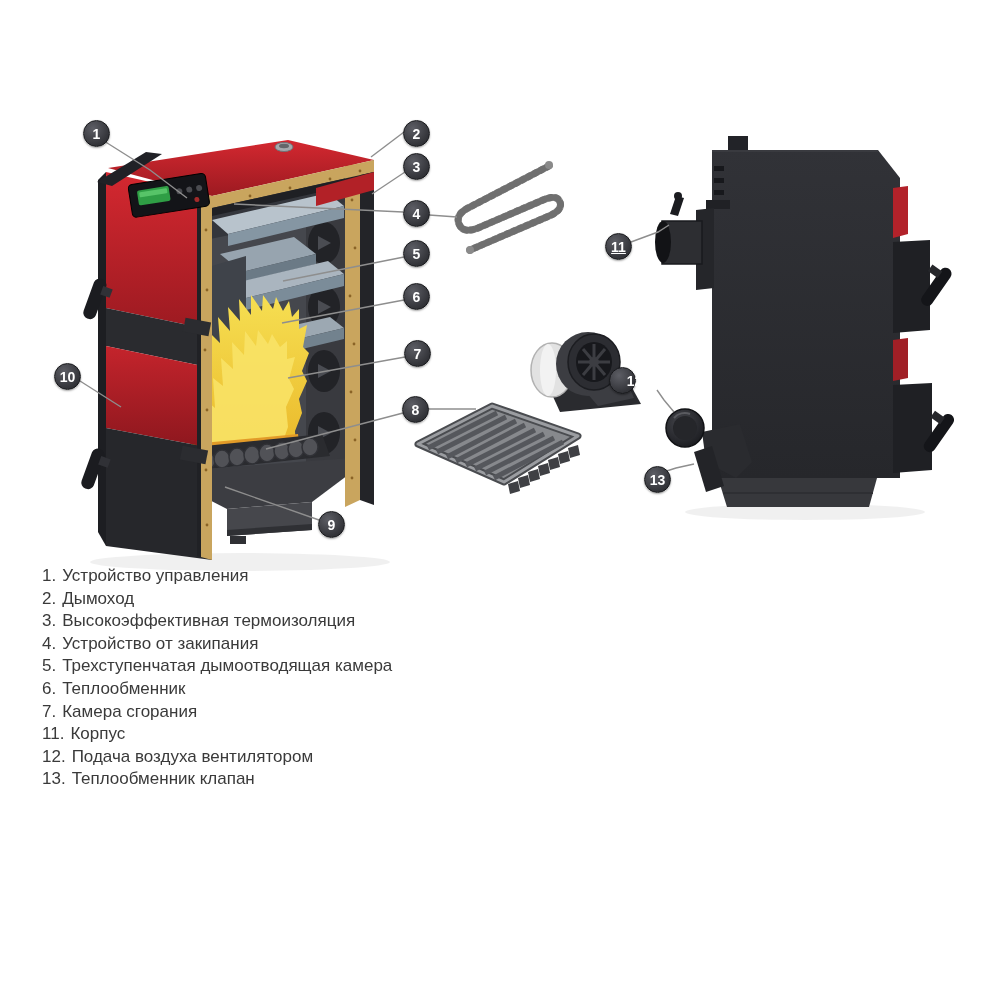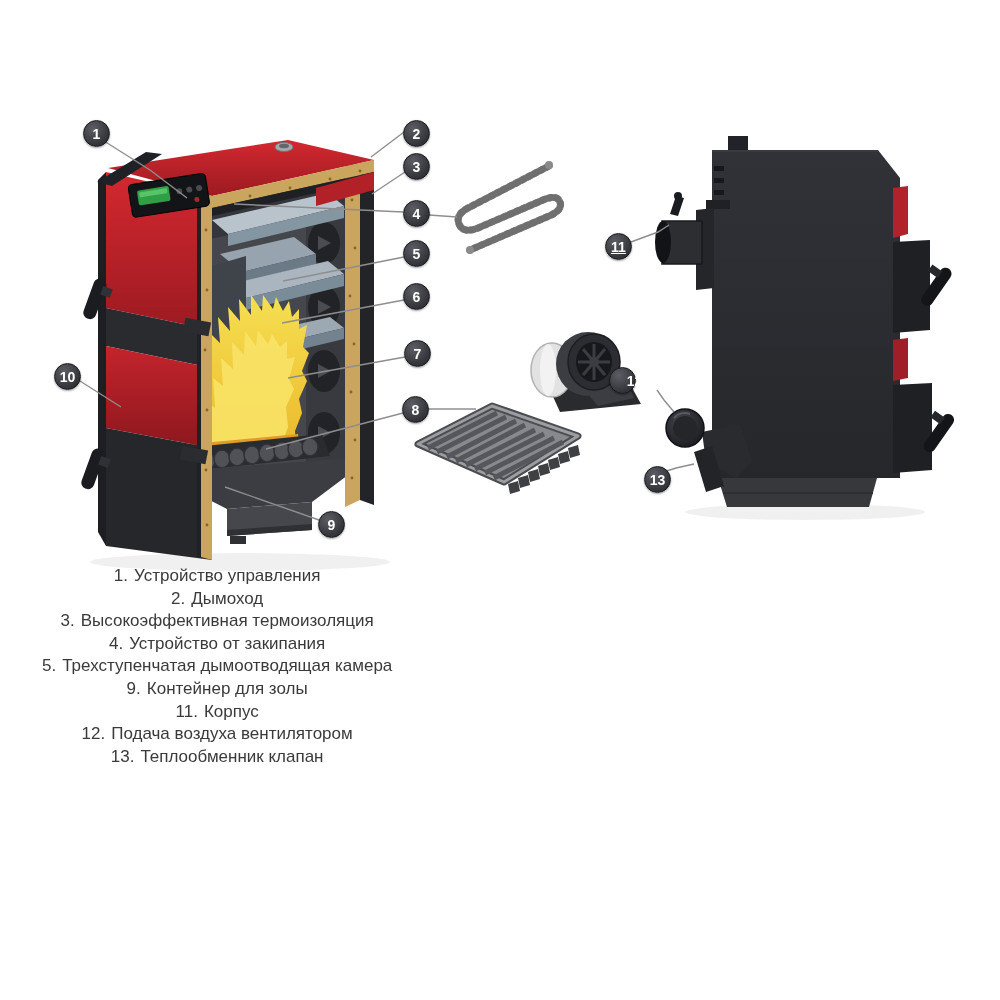--- a/index.html
+++ b/index.html
@@ -20,21 +20,21 @@
     display:flex;align-items:center;justify-content:center;
     box-sizing:border-box;
     box-shadow:0 1px 2px rgba(0,0,0,0.35);
     user-select:none;
   }
   #legend{
     position:absolute;left:42px;top:565px;
     color:var(--legend-text,#3a3a3a);
     font-size:17px;
   }
-  .legend-item{line-height:22.6px;white-space:nowrap;text-align:center;}
+  .legend-item{line-height:22.6px;white-space:nowrap;}
   .legend-item .num{display:inline-block;margin-right:6px;}
 </style>
 </head>
 <body>
 
 <div id="stage">
 
 <svg width="1000" height="1000" viewBox="0 0 1000 1000">
   <defs>
     <linearGradient id="redTop" x1="0" y1="0" x2="0" y2="1">
@@ -310,19 +310,20 @@
 <div class="callout" style="left:605px;top:233px;text-decoration:underline;">11</div>
 <div class="callout" style="left:609px;top:367px;padding-left:24px;">12</div>
 <div class="callout" style="left:622px;top:466px;margin-left:22px;">13</div>
 
 <div id="legend">
   <div class="legend-item"><span class="num">1.</span><span class="label">Устройство управления</span></div>
   <div class="legend-item"><span class="num">2.</span><span class="label">Дымоход</span></div>
   <div class="legend-item"><span class="num">3.</span><span class="label">Высокоэффективная термоизоляция</span></div>
   <div class="legend-item"><span class="num">4.</span><span class="label">Устройство от закипания</span></div>
   <div class="legend-item"><span class="num">5.</span><span class="label">Трехступенчатая дымоотводящая камера</span></div>
-  <div class="legend-item"><span class="num">9.</span><span class="label">Контейнер для золы</span></div>
+  <div class="legend-item"><span class="num">6.</span><span class="label">Теплообменник</span></div>
+  <div class="legend-item"><span class="num">7.</span><span class="label">Камера сгорания</span></div>
   <div class="legend-item"><span class="num">11.</span><span class="label">Корпус</span></div>
   <div class="legend-item"><span class="num">12.</span><span class="label">Подача воздуха вентилятором</span></div>
   <div class="legend-item"><span class="num">13.</span><span class="label">Теплообменник клапан</span></div>
 </div>
 
 </div>
 
 </body></html>

